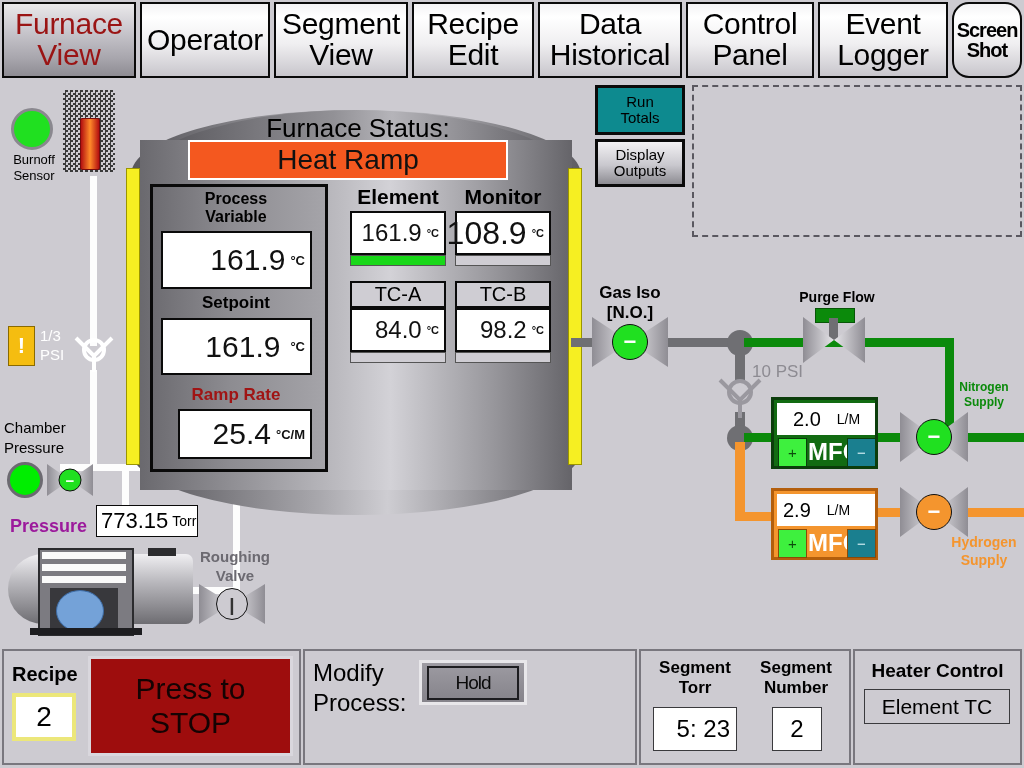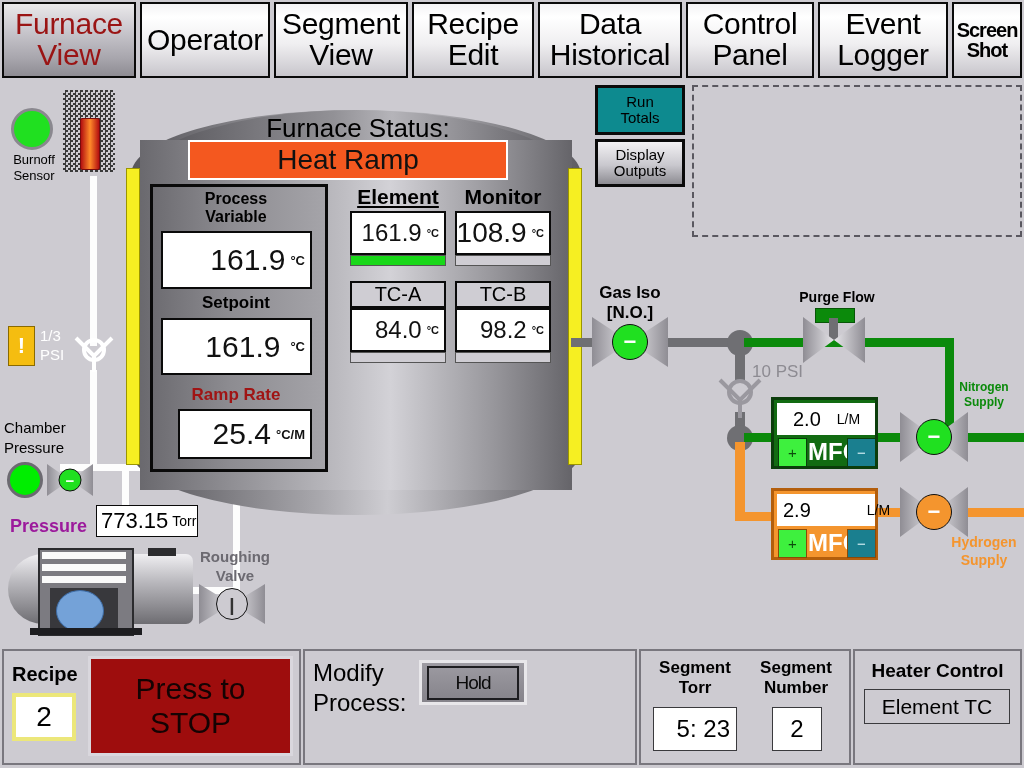--- a/index.html
+++ b/index.html
@@ -25,21 +25,21 @@
     display:flex;align-items:center;justify-content:center;
     text-align:center;line-height:1.02;
     color:#000;font-size:30px;
     box-sizing:border-box;
     letter-spacing:-0.3px;
   }
   .tab.active{
     background:linear-gradient(to bottom,#e9e8ea 0%,#cfcdd3 30%,#a8a6ad 75%,#8e8c93 100%);
     color:#9a1414;
   }
-  .tab.small{font-size:20px;font-weight:bold;letter-spacing:-1px;}
+  .tab.small{font-size:20px;font-weight:bold;letter-spacing:-1px;border-radius:17px;}
   .tab span{display:block;}
   
   .lbl{position:absolute;color:#000;}
   .bold{font-weight:bold;}
   
   .pipe{position:absolute;background:#6f6f73;}
   .pipe.green{background:#0b8a0b;}
   .pipe.orange{background:#f4952e;}
   .pipe.white{background:#fdfdfd;}
   .node{position:absolute;border-radius:50%;background:#6f6f73;}
@@ -160,32 +160,32 @@
     <span class="val">161.9</span>
     <span class="unit" style="margin-left:10px;">°C</span>
   </div>
 
   <div class="lbl bold" style="left:152px;top:385px;width:168px;text-align:center;font-size:17px;color:#a01414;">Ramp Rate</div>
   <div class="box" style="left:178px;top:409px;width:134px;height:50px;">
     <span class="val">25.4</span>
     <span class="unit">°C/M</span>
   </div>
 
-  <div class="lbl bold" style="left:350px;top:185px;width:96px;text-align:center;font-size:21px;text-decoration:underline;">Element</div>
+  <div class="lbl bold" style="left:350px;top:185px;width:96px;text-align:center;font-size:21px;">Element</div>
   <div class="box" style="left:350px;top:211px;width:96px;height:44px;">
     <span class="val" style="font-size:24px;">161.9</span>
     <span class="unit" style="font-size:11px;">°C</span>
   </div>
   <div style="position:absolute;left:350px;top:255px;width:96px;height:11px;background:#cfcdd3;border:1px solid #555;box-sizing:border-box;">
     <div style="height:100%;width:100%;background:#19d819;"></div>
   </div>
 
   <div class="lbl bold" style="left:455px;top:185px;width:96px;text-align:center;font-size:21px;">Monitor</div>
   <div class="box" style="left:455px;top:211px;width:96px;height:44px;">
-    <span class="val" style="font-size:28px;">108.9</span>
+    <span class="val" style="font-size:32px;">108.9</span>
     <span class="unit" style="font-size:11px;">°C</span>
   </div>
   <div style="position:absolute;left:455px;top:255px;width:96px;height:11px;background:#cfcdd3;border:1px solid #555;box-sizing:border-box;">
     <div style="height:100%;width:0%;background:#19d819;"></div>
   </div>
 
   <div style="position:absolute;left:350px;top:281px;width:96px;height:27px;background:#cfcdd3;border:2px solid #0a0a0a;box-sizing:border-box;display:flex;align-items:center;justify-content:center;">
     <span style="font-size:20px;">TC-A</span>
   </div>
   <div class="box" style="left:350px;top:308px;width:96px;height:44px;">
@@ -344,21 +344,21 @@
     <div class="hub" style="width:34px;height:34px;background:#20e020;font-size:22px;">
       <span>−</span>
     </div>
   </div>
   <div class="lbl bold" style="left:944px;top:380px;width:80px;text-align:center;font-size:12px;line-height:1.25;color:#0b8a0b;">
     <span>Nitrogen</span><br>
     <span>Supply</span>
   </div>
 
   <div style="position:absolute;left:771px;top:488px;width:107px;height:72px;background:#f4952e;border:3px solid #b35e0c;box-sizing:border-box;">
-    <div style="position:absolute;left:3px;top:3px;width:98px;height:32px;background:#fff;display:flex;align-items:center;gap:40px;">
+    <div style="position:absolute;left:3px;top:3px;width:98px;height:32px;background:#fff;display:flex;align-items:center;">
       <span style="font-size:20px;margin-left:6px;">2.9</span>
       <span style="font-size:14px;margin-left:16px;">L/M</span>
     </div>
     <div style="position:absolute;left:4px;top:38px;width:27px;height:27px;background:#3ef03e;border:1px solid #8a4a08;display:flex;align-items:center;justify-content:center;">
       <span style="font-size:15px;color:#0d4d0d;">+</span>
     </div>
     <span style="position:absolute;left:34px;top:38px;font-size:24px;color:#fff;font-weight:bold;">MFC</span>
     <div style="position:absolute;left:73px;top:38px;width:27px;height:27px;background:#1a7f8f;border:1px solid #8a4a08;display:flex;align-items:center;justify-content:center;">
       <span style="font-size:15px;color:#d8f2f6;">−</span>
     </div>

